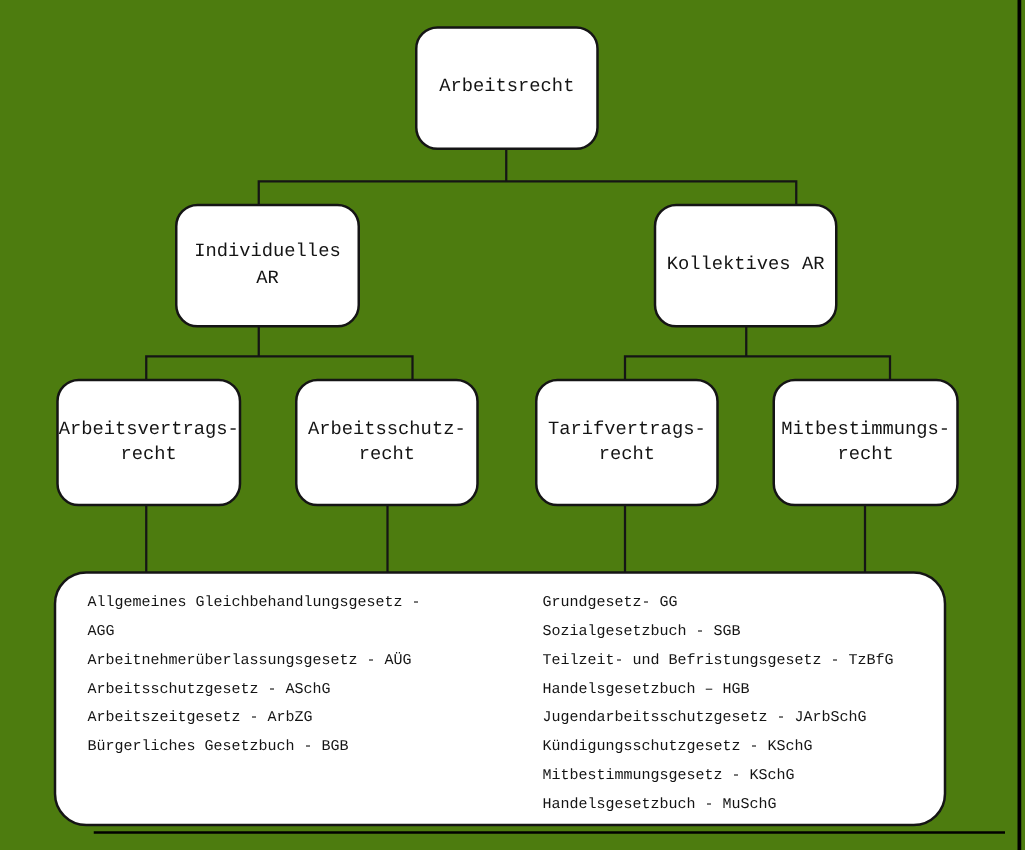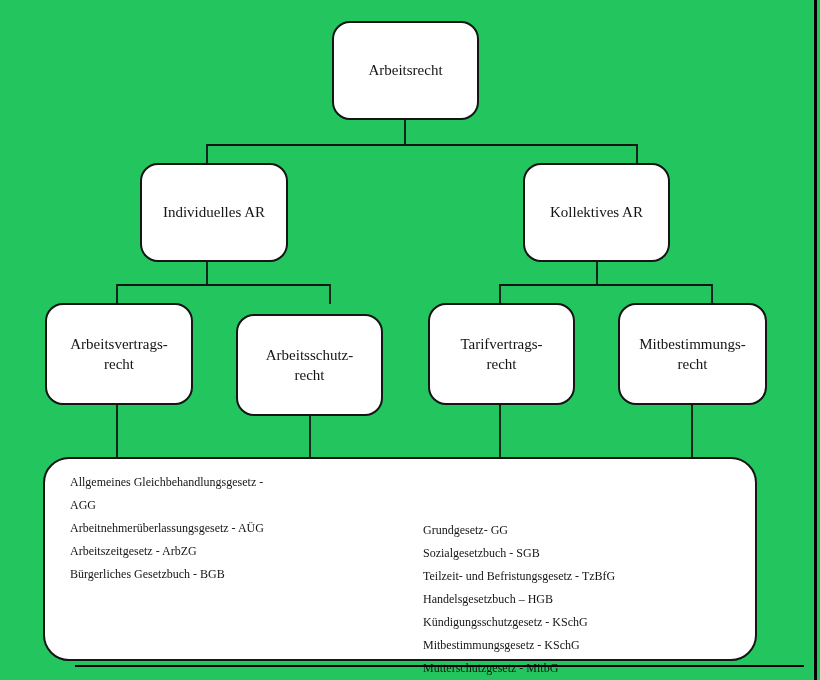--- a/index.html
+++ b/index.html
@@ -4,22 +4,22 @@
 <style>
   html, body {
     margin: 0;
     padding: 0;
     background: #ffffff;
   }
   .canvas {
     position: relative;
     width: 820px;
     height: 680px;
-    background: #22c55e;
-    font-family: Liberation Serif, serif;
+    background: #4d7c0f;
+    font-family: Liberation Mono, monospace;
     color: #141414;
     overflow: hidden;
   }
   .connectors {
     position: absolute;
     left: 0;
     top: 0;
     width: 820px;
     height: 680px;
   }
@@ -54,21 +54,21 @@
   }
   .lawcol {
     position: absolute;
     top: 12px;
     font-size: 12px;
     line-height: 23px;
     white-space: nowrap;
     color: #141414;
   }
   .lawcol.left  { left: 25px; }
-  .lawcol.right { left: 378px; margin-top: 48px; }
+  .lawcol.right { left: 389px; }
   .page-right-border {
     position: absolute;
     left: 814px;
     top: 0;
     width: 3px;
     height: 680px;
     background: #000000;
   }
   .page-bottom-border {
     position: absolute;
@@ -113,21 +113,21 @@
     <span class="lbl">Kollektives AR</span>
   </div>
 
   <div class="node" style="left:45px; top:303px; width:148px; height:102px;">
     <span class="lbl">
       <span>Arbeitsvertrags-</span><br>
       <span>recht</span>
     </span>
   </div>
 
-  <div class="node" style="left:236px; top:314px; width:147px; height:102px;">
+  <div class="node" style="left:236px; top:303px; width:147px; height:102px;">
     <span class="lbl">
       <span>Arbeitsschutz-</span><br>
       <span>recht</span>
     </span>
   </div>
 
   <div class="node" style="left:428px; top:303px; width:147px; height:102px;">
     <span class="lbl">
       <span>Tarifvertrags-</span><br>
       <span>recht</span>
@@ -139,30 +139,32 @@
       <span>Mitbestimmungs-</span><br>
       <span>recht</span>
     </span>
   </div>
 
   <div class="lawbox">
     <div class="lawcol left">
       <div>Allgemeines Gleichbehandlungsgesetz -</div>
       <div>AGG</div>
       <div>Arbeitnehmerüberlassungsgesetz - AÜG</div>
+      <div>Arbeitsschutzgesetz - ASchG</div>
       <div>Arbeitszeitgesetz - ArbZG</div>
       <div>Bürgerliches Gesetzbuch - BGB</div>
     </div>
     <div class="lawcol right">
       <div>Grundgesetz- GG</div>
       <div>Sozialgesetzbuch - SGB</div>
       <div>Teilzeit- und Befristungsgesetz - TzBfG</div>
       <div>Handelsgesetzbuch – HGB</div>
+      <div>Jugendarbeitsschutzgesetz - JArbSchG</div>
       <div>Kündigungsschutzgesetz - KSchG</div>
       <div>Mitbestimmungsgesetz - KSchG</div>
-      <div>Mutterschutzgesetz - MitbG</div>
+      <div>Handelsgesetzbuch - MuSchG</div>
     </div>
   </div>
 
   <div class="page-bottom-border"></div>
   <div class="page-right-border"></div>
 
 </div>
 
 </body></html>

